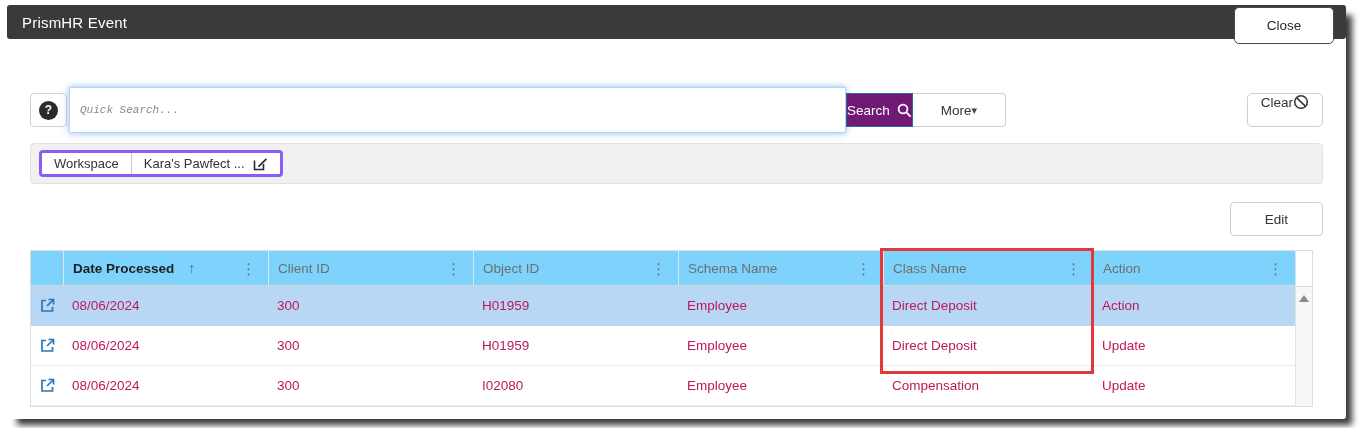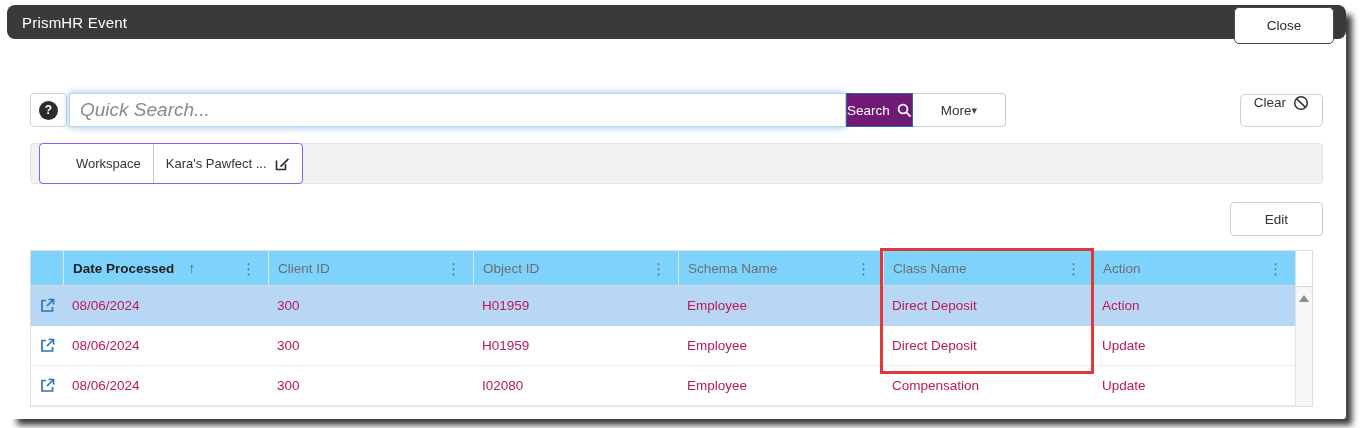--- a/index.html
+++ b/index.html
@@ -4,64 +4,64 @@
 <style>
   * { margin:0; padding:0; box-sizing:border-box; }
   html,body { width:1362px; height:428px; background:#ffffff; overflow:hidden;
               font-family:"Liberation Sans", sans-serif; }
 
   .dialog { position:absolute; left:7px; top:5px; width:1339px; height:414px;
             background:#fff; border-radius:3px;
             box-shadow:8px 8px 6px -2px rgba(22,22,22,0.85); }
 
   
-  .titlebar { height:34px; background:#3a3a3c; border-radius:8px;
+  .titlebar { height:34px; background:#3a3a3c; border-radius:3px;
               display:flex; align-items:center; padding-left:15px; }
   .titlebar-text { color:#ffffff; font-size:15px; letter-spacing:.2px; }
   .close-btn { position:absolute; top:2px; right:12px; height:37px; min-width:100px;
                background:#ffffff; color:#2b2b2b; font-size:13.5px;
                border:1px solid #4a4a4a; border-radius:5px; cursor:pointer;
                font-family:"Liberation Sans", sans-serif; }
 
   
   .content { padding:0 23px; }
 
   
   .search-row { margin-top:54px; display:flex; align-items:center; height:34px; }
   .help-btn { width:37px; height:34px; background:#fff; border:1px solid #d0d0d0;
               border-radius:4px; display:flex; align-items:center; justify-content:center;
               cursor:pointer; margin-right:2px; }
   .help-circle { width:19px; height:19px; background:#2b2b2b; color:#fff; border-radius:50%;
                  font-size:12px; font-weight:bold; display:flex; align-items:center;
                  justify-content:center; }
-  .search-input { flex:0 0 777px; height:34px; border:1px solid #bcd4ea; padding:0 10px;
-                  font-size:19px; font-style:italic; color:#444; outline:none;
+  .search-input { flex:0 0 777px; height:46px; border:1px solid #bcd4ea; padding:0 10px;
+                  font-size:11px; font-style:italic; color:#444; outline:none;
                   box-shadow:0 0 7px rgba(80,150,240,.65);
-                  font-family:Liberation Sans, sans-serif; }
+                  font-family:Liberation Mono, monospace; }
   .search-input::placeholder { color:#8a8a8a; font-style:italic; }
   .search-btn { height:34px; padding:0 0; background:#701a75; color:#fff;
                 border:1px solid #2a6aa3; font-size:13.5px; cursor:pointer;
                 display:flex; align-items:center; gap:7px;
                 font-family:"Liberation Sans", sans-serif; }
   .more-btn { height:34px; padding:0 28px; background:#fff; color:#333;
               border:1px solid #cfcfcf; border-left:none; border-radius:0 4px 4px 0;
               font-size:13.5px; cursor:pointer; display:flex; align-items:center; 
               font-family:"Liberation Sans", sans-serif; }
   .caret { font-size:11px; color:#444; }
-  .clear-btn { margin-left:auto; height:33px; padding:0 13px; background:#fff; color:#333;
+  .clear-btn { margin-left:auto; height:33px; padding:16px 13px; background:#fff; color:#333;
                border:1px solid #cfcfcf; border-radius:5px; font-size:13.5px; cursor:pointer;
-               display:flex; align-items:flex-start; gap:7px;
+               display:flex; align-items:flex-end; 
                font-family:"Liberation Sans", sans-serif; }
 
   
   .workspace-bar { margin-top:16px; height:41px; background:#f1f1f1;
                    border:1px solid #e2e2e2; border-radius:4px;
                    display:flex; align-items:center; padding-left:8px; }
-  .workspace-group { display:flex; background:#fff; border:1px solid #8b5cf6;
-                     border-radius:4px; height:41px; overflow:hidden;padding-left:24px; }
+  .workspace-group { display:flex; background:#fff; border:3px solid #8b5cf6;
+                     border-radius:4px; height:27px; overflow:hidden; }
   .workspace-cell { display:flex; align-items:center; padding:0 12px; font-size:13px;
                     color:#333; cursor:pointer; }
   .workspace-cell + .workspace-cell { border-left:1px solid #c9c9c9; }
   .ws-edit-icon { margin-left:8px; display:flex; }
 
   
   .action-row { margin-top:18px; display:flex; justify-content:flex-end; gap:10px; }
   .plain-btn { width:93px; height:34px; background:#fff; border:1px solid #cfcfcf;
                border-radius:4px; font-size:13.5px; color:#333; cursor:pointer;
                font-family:"Liberation Sans", sans-serif; }

